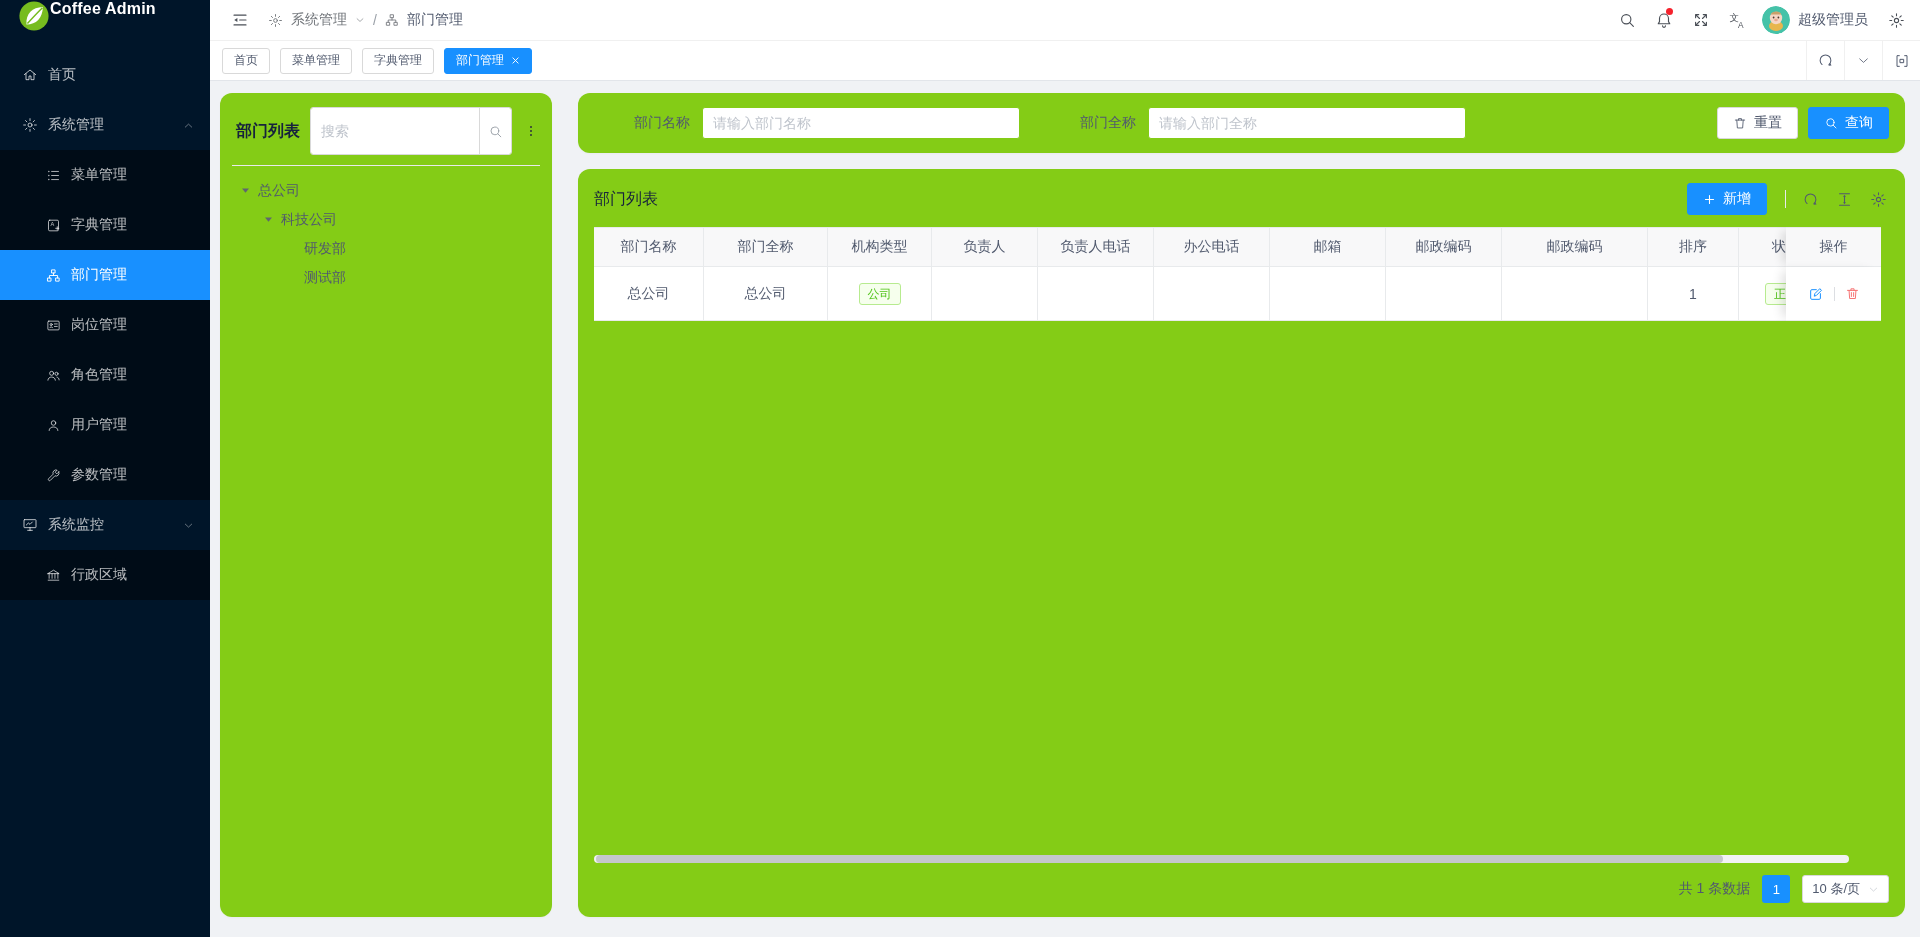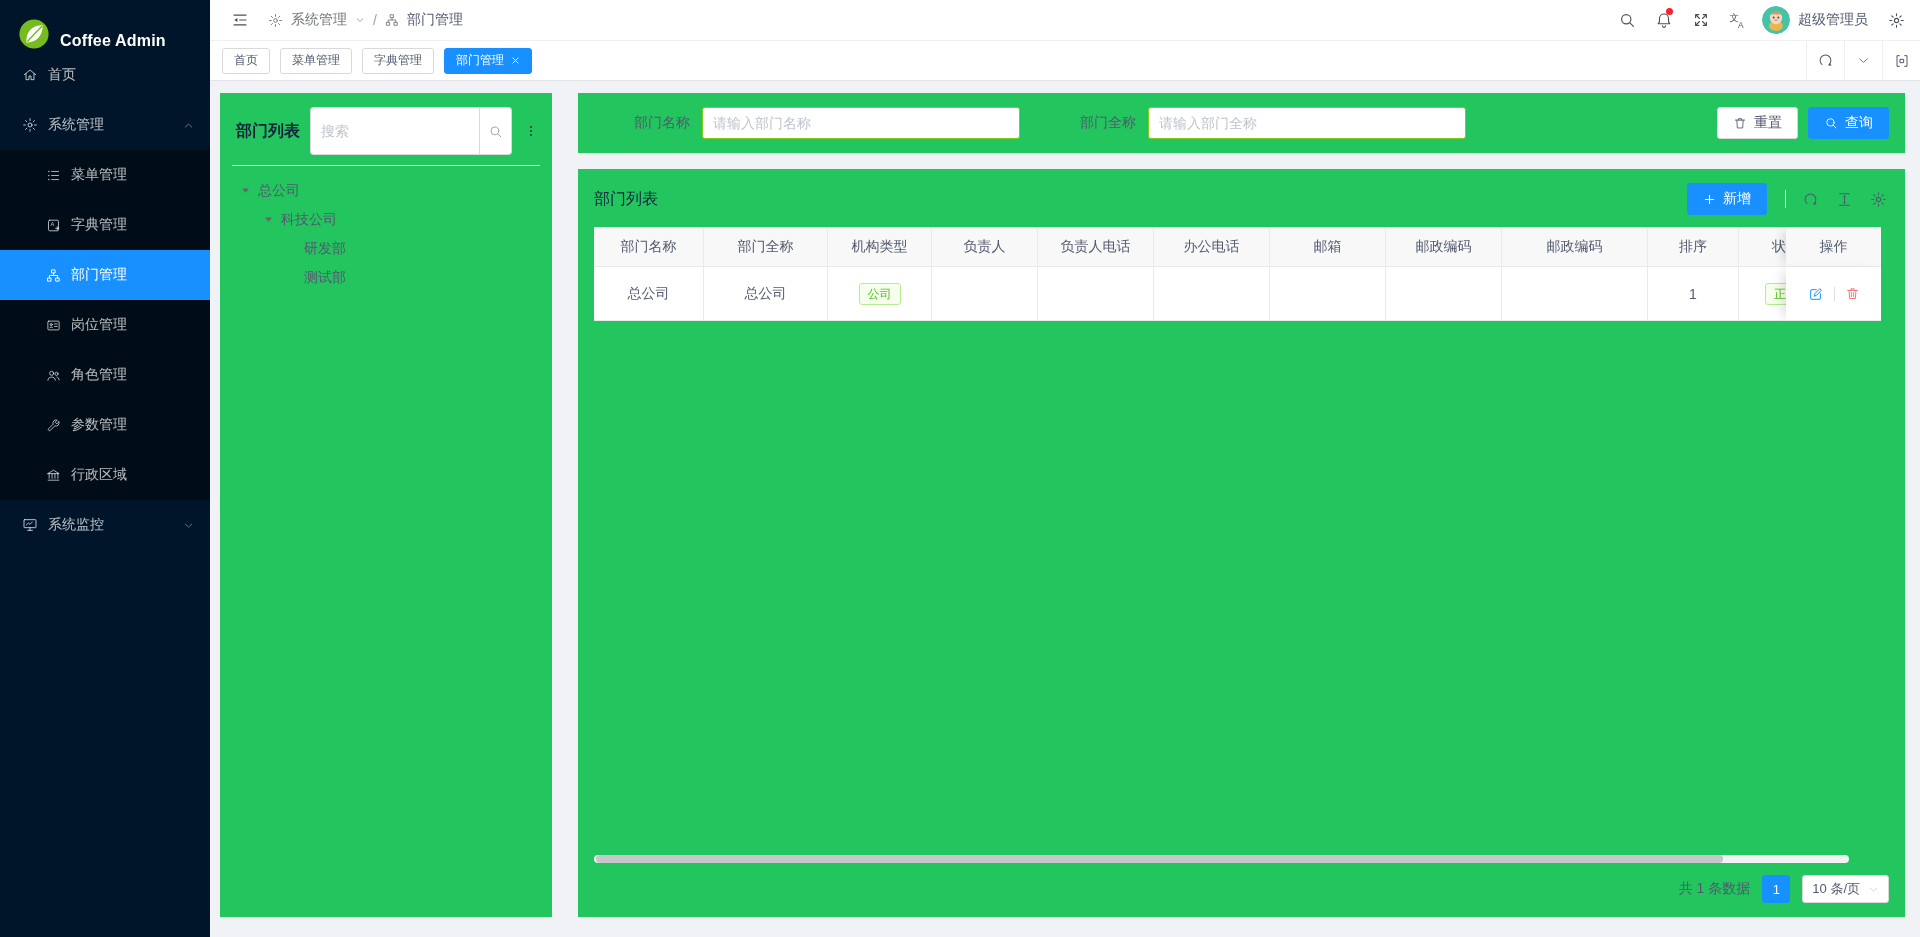--- a/index.html
+++ b/index.html
@@ -2,21 +2,21 @@
 <html><head>
 <meta charset="utf-8">
 <style>
   * { box-sizing: border-box; margin: 0; padding: 0; }
   html,body { width:1920px; height:937px; overflow:hidden; }
   body { font-family:"Liberation Sans", sans-serif; background:#f0f2f5; color:#515a6e; font-size:14px; }
   .app { display:flex; width:1920px; height:937px; }
 
   
   .sidebar { width:210px; flex-shrink:0; background:#001529; color:rgba(255,255,255,.72); display:flex; flex-direction:column; }
-  .logo { height:50px; display:flex; align-items:flex-end; gap:10px; padding-left:18px; }
+  .logo { height:50px; display:flex; align-items:flex-start; padding-left:18px; }
   .logo-text { color:#fff; font-weight:bold; font-size:16px; letter-spacing:.2px; }
   .menu-item { height:50px; display:flex; align-items:center; gap:10px; padding:0 16px 0 22px; font-size:14px; cursor:pointer; }
   .menu-item svg { flex-shrink:0; }
   .menu-item.sub { padding-left:46px; background:#000c17; }
   .menu-item.active { background:#1890ff; color:#fff; }
   .menu-item .chev { margin-left:auto; opacity:.8; }
 
   
   .main { flex:1; display:flex; flex-direction:column; min-width:0; }
   .topbar { height:41px; background:#fff; display:flex; align-items:center; padding:0 10px 0 18px; border-bottom:1px solid #f0f0f0; flex-shrink:0; }
@@ -30,21 +30,21 @@
 
   
   .tabbar { height:40px; background:#fff; display:flex; align-items:center; padding-left:12px; border-bottom:1px solid #e2e5ea; flex-shrink:0; }
   .tab { height:26px; padding:0 11px; border:1px solid #d9d9d9; border-radius:3px; margin-right:10px; display:flex; align-items:center; gap:7px; font-size:12px; color:#515a6e; background:#fff; cursor:pointer; }
   .tab.active { background:#1890ff; border-color:#1890ff; color:#fff; }
   .tab-tools { margin-left:auto; display:flex; height:100%; }
   .tab-tool { width:38px; height:100%; display:flex; align-items:center; justify-content:center; border-left:1px solid #f0f0f0; color:#515a6e; cursor:pointer; }
 
   
   .content { flex:1; display:flex; gap:26px; padding:12px 15px 20px 10px; min-height:0; }
-  .card { background:#22c55e; border-radius:0; box-shadow:0 1px 2px rgba(0,0,0,.03); }
+  .card { background:#84cc16; border-radius:12px; box-shadow:0 1px 2px rgba(0,0,0,.03); }
 
   
   .tree-card { width:332px; flex-shrink:0; padding:12px; display:flex; flex-direction:column; }
   .tree-head { display:flex; align-items:center; gap:10px; padding:2px 0 10px 4px; border-bottom:1px solid #e8eaec; }
   .tree-title { font-size:16px; font-weight:bold; color:#17233d; white-space:nowrap; }
   .search-group { flex:1; height:48px; border:1px solid #d9d9d9; border-radius:3px; display:flex; overflow:hidden; }
   .search-group input { flex:1; min-width:0; border:none; outline:none; padding:0 10px; font-size:14px; color:#515a6e; font-family:inherit; }
   .search-group .search-btn { width:32px; border-left:1px solid #d9d9d9; display:flex; align-items:center; justify-content:center; color:#9aa0a8; cursor:pointer; background:#fff; }
   .dots-btn { width:18px; display:flex; align-items:center; justify-content:center; color:#2d333b; cursor:pointer; }
   .tree-body { padding-top:10px; }
@@ -177,45 +177,52 @@
     <div class="menu-item sub">
       <svg class="ic" width="15" height="15" viewBox="0 0 24 24">
           <circle cx="9" cy="8.5" r="3.2"></circle>
           <path d="M3 19.5c0-3.2 3-5 6-5s6 1.8 6 5"></path>
           <circle cx="16.8" cy="9.3" r="2.5"></circle>
           <path d="M17.5 14.6c2.2.5 3.5 2 3.5 4.4"></path>
         </svg>
       <span>角色管理</span>
     </div>
 
+    <div class="menu-item sub">
+      <svg class="ic" width="15" height="15" viewBox="0 0 24 24">
+          <circle cx="12" cy="8" r="3.6"></circle>
+          <path d="M5 20c0-3.8 3.2-5.6 7-5.6s7 1.8 7 5.6"></path>
+        </svg>
+      <span>用户管理</span>
+    </div>
 
     <div class="menu-item sub">
       <svg class="ic" width="15" height="15" viewBox="0 0 24 24">
           <path d="M20.5 6.2a4.8 4.8 0 0 1-6.3 6.3L7 19.7a1.9 1.9 0 0 1-2.7-2.7l7.2-7.2a4.8 4.8 0 0 1 6.3-6.3L14.6 6.7l2.7 2.7 3.2-3.2z"></path>
         </svg>
       <span>参数管理</span>
-    </div>
-
-    <div class="menu-item sub">
-      <svg class="ic" width="15" height="15" viewBox="0 0 24 24">
-          <path d="M3 9l9-5.5L21 9H3z"></path>
-          <path d="M5 9v7.5M9.7 9v7.5M14.3 9v7.5M19 9v7.5M3.5 19.5h17"></path>
-        </svg>
-      <span>行政区域</span>
     </div>
 
     <div class="menu-item">
       <svg class="ic" width="16" height="16" viewBox="0 0 24 24">
           <rect x="3" y="4" width="18" height="12" rx="1"></rect>
           <path d="M8.5 20h7M12 16v4M6.5 12l3-3 2.5 2L15.5 7.5"></path>
         </svg>
       <span>系统监控</span>
       <svg class="ic chev" width="11" height="11" viewBox="0 0 24 24">
           <path d="M5 9l7 6.5L19 9"></path>
         </svg>
+    </div>
+
+    <div class="menu-item sub">
+      <svg class="ic" width="15" height="15" viewBox="0 0 24 24">
+          <path d="M3 9l9-5.5L21 9H3z"></path>
+          <path d="M5 9v7.5M9.7 9v7.5M14.3 9v7.5M19 9v7.5M3.5 19.5h17"></path>
+        </svg>
+      <span>行政区域</span>
     </div>
   </aside>
 
   <div class="main">
 
     <div class="topbar">
       <span class="hicon" style="width:24px">
         <svg class="ic" width="18" height="18" viewBox="0 0 24 24">
             <path d="M4 5.5h16M4 18.5h16M11.5 12H20"></path>
             <path class="fl" d="M8.5 9.2 4.3 12l4.2 2.8z"></path>

